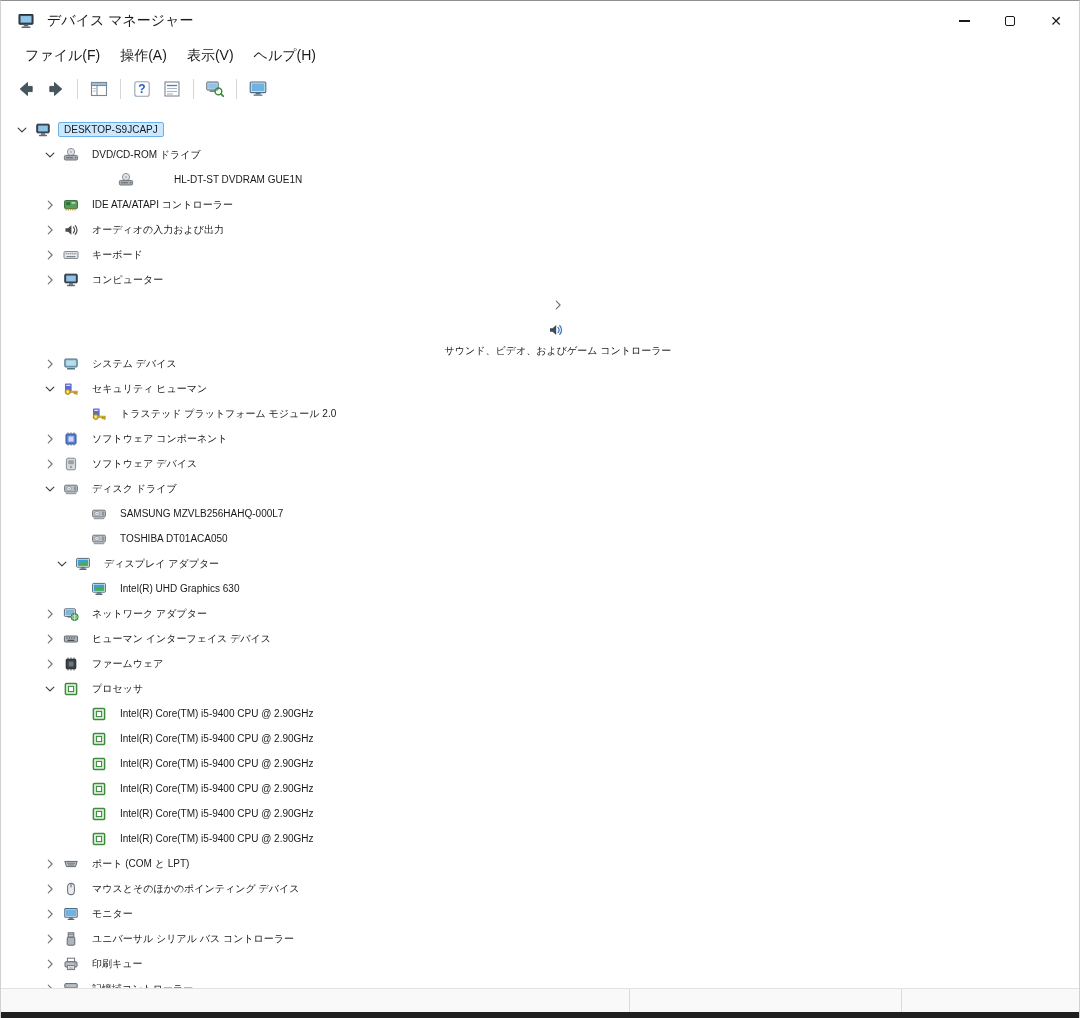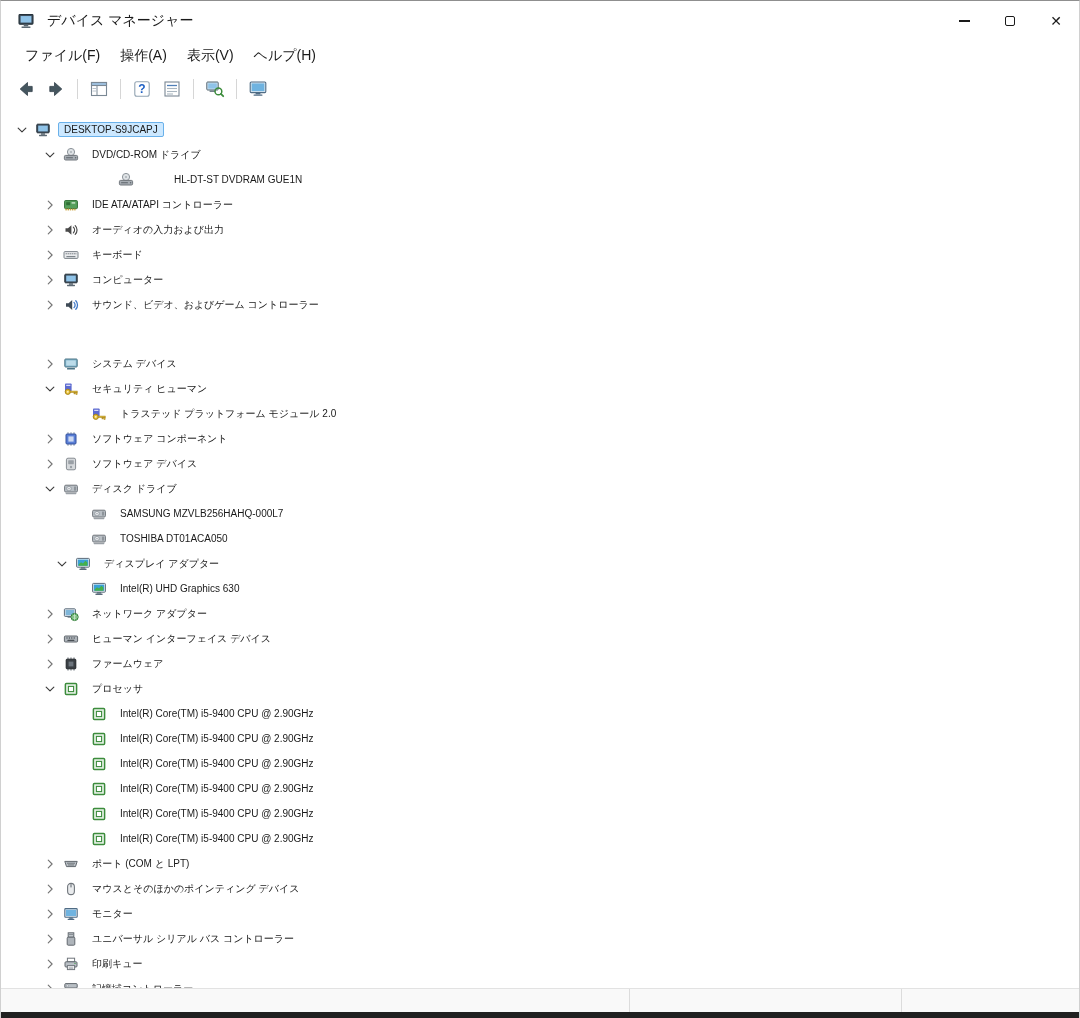--- a/index.html
+++ b/index.html
@@ -270,21 +270,21 @@
         <span class="node-icon">
           <svg viewBox="0 0 16 16">
             <rect x="1.8" y="2.2" width="12.4" height="8.6" rx="0.8" fill="#3c4c5a" stroke="#243039" stroke-width="1"></rect>
             <rect x="3.2" y="3.6" width="9.6" height="5.8" fill="#8fc3e8"></rect>
             <rect x="6" y="11.2" width="4" height="1.6" fill="#5d6a74"></rect>
             <rect x="4" y="12.8" width="8" height="1.4" rx="0.4" fill="#5d6a74"></rect>
           </svg>
         </span>
         <span class="node-label">コンピューター</span>
       </div>
-      <div class="tree-row" style="padding-left: 36px;">
+      <div class="tree-row" style="padding-left: 36px; flex-direction: column;">
         <span class="chevron">
           <svg viewBox="0 0 16 16">
             <path d="M6 3.6 10.4 8 6 12.4" fill="none" stroke="#757575" stroke-width="1.3" stroke-linecap="round" stroke-linejoin="round"></path>
           </svg>
         </span>
         <span class="node-icon">
           <svg viewBox="0 0 16 16">
             <path d="M3 6.2 H5.6 L9.2 3 V13 L5.6 9.8 H3 Z" fill="#3f4b57"></path>
             <path d="M11 5.4 A3.6 3.6 0 0 1 11 10.6" fill="none" stroke="#3f78c8" stroke-width="1.3" stroke-linecap="round"></path>
             <path d="M12.8 3.8 A6 6 0 0 1 12.8 12.2" fill="none" stroke="#3f78c8" stroke-width="1.3" stroke-linecap="round"></path>

